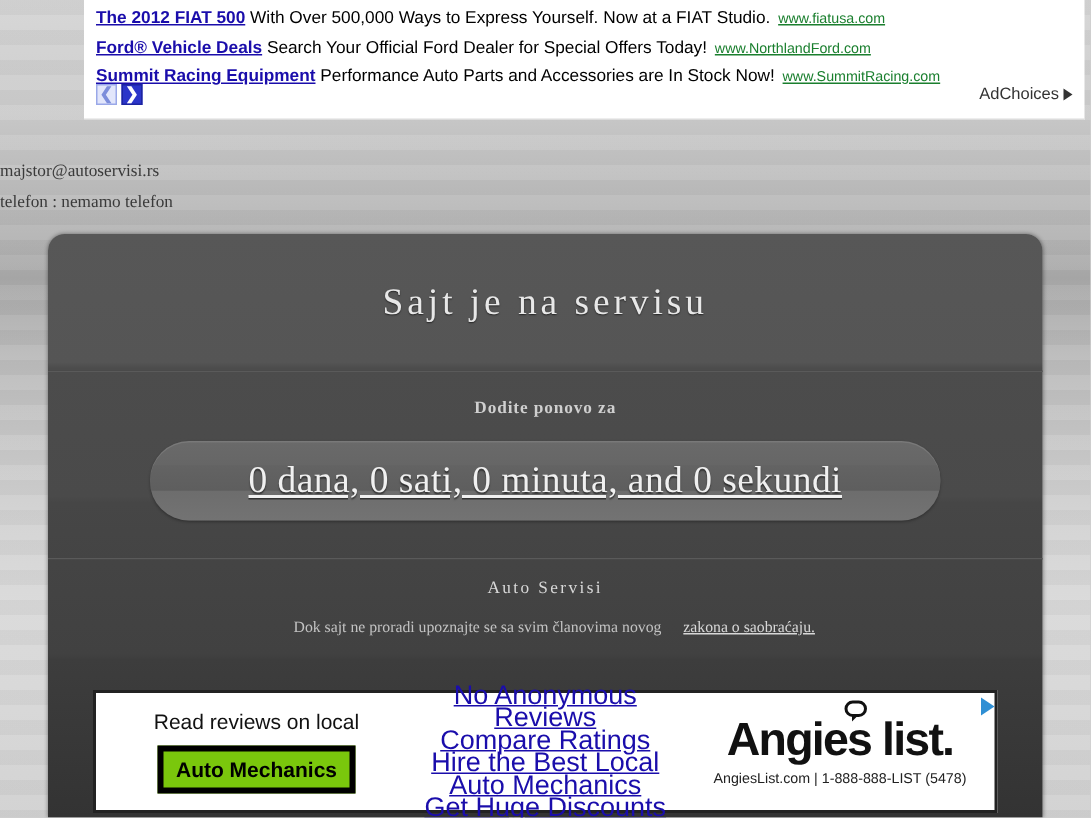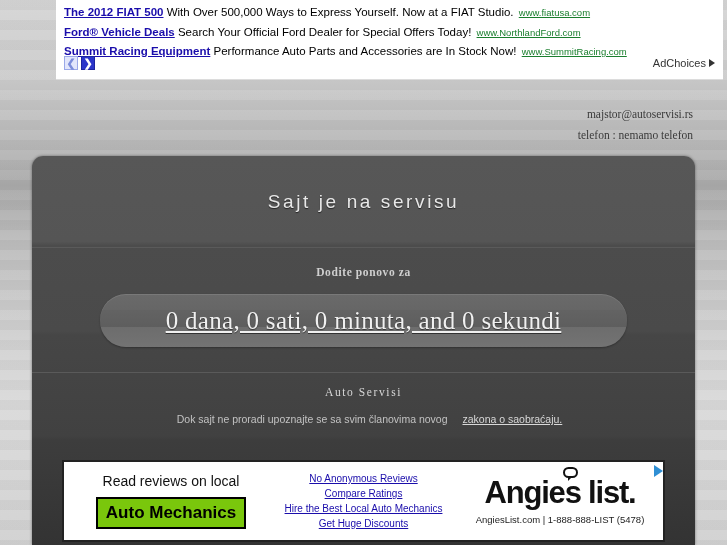--- a/index.html
+++ b/index.html
@@ -105,21 +105,20 @@
     border-top: 4px solid transparent;
     border-bottom: 4px solid transparent;
   }
 
   
   #contact {
     position: absolute;
     left: 0; right: 0;
     top: 104px;
     z-index: 2;
-    text-align: right;
     padding-right: 34px;
     font-family: "Liberation Serif", serif;
     font-size: 11.5px;
     color: #3a3a3a;
   }
   #contact div { line-height: 21px; }
 
   
   #panel {
     position: absolute;
@@ -144,22 +143,22 @@
     border-bottom: 1px solid #5a5a5a;
   }
 
   #panel-header {
     height: 91px;
     display: flex;
     align-items: center;
     justify-content: center;
   }
   #panel-title {
-    font-family: Liberation Sans, sans-serif;
-    font-size: 19px;
+    font-family: Liberation Serif, serif;
+    font-size: 25px;
     color: #e8e8e8;
     letter-spacing: 2.6px;
     text-shadow: 0 1px 1px rgba(0,0,0,0.6);
   }
 
   #panel-body { height: 124px; position: relative; }
   #countdown-label {
     text-align: center;
     padding-top: 18px;
     font-family: "Liberation Serif", serif;
@@ -194,21 +193,21 @@
 
   #panel-footer { padding-top: 13px; text-align: center; }
   #footer-title {
     font-family: "Liberation Serif", serif;
     font-size: 11.5px;
     color: #d8d8d8;
     letter-spacing: 1.6px;
     margin-bottom: 15px;
   }
   #footer-note {
-    font-family: Liberation Sans, sans-serif;
+    font-family: Liberation Serif, serif;
     font-size: 10.5px;
     color: #c2c2c2;
     margin-left: 12px;
   }
   #footer-link {
     color: #d8d8d8;
     text-decoration: underline;
     margin-left: 12px;
     cursor: pointer;
   }
@@ -232,34 +231,34 @@
     text-align: center;
   }
   #ba-left-top {
     font-size: 14px;
     color: #111;
     margin-bottom: 8px;
   }
   #ba-badge {
     display: inline-block;
     background: #7ac70c;
-    border: 2px solid #000000;
+    border: 4px solid #000000;
     color: #000000;
-    font-size: 17px;
+    font-size: 14px;
     font-weight: bold;
     padding: 4px 8px;
   }
   #ba-mid {
     flex: 1;
     text-align: center;
     padding: 0 4px;
   }
   #ba-mid a {
     display: block;
-    font-size: 10px;
+    font-size: 18px;
     line-height: 15px;
     color: #1a0dab;
     text-decoration: underline;
     cursor: pointer;
   }
   #ba-right {
     width: 200px;
     text-align: center;
     position: relative;
     padding-right: 6px;

